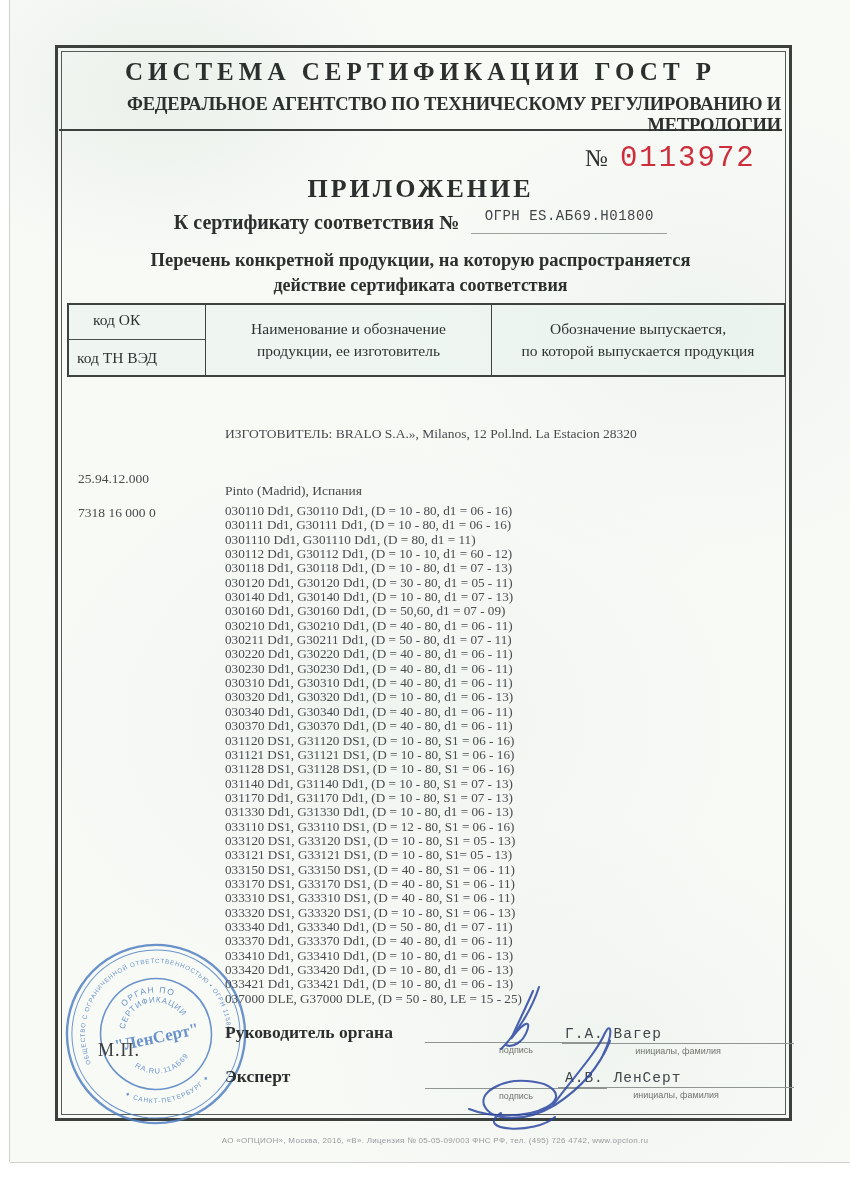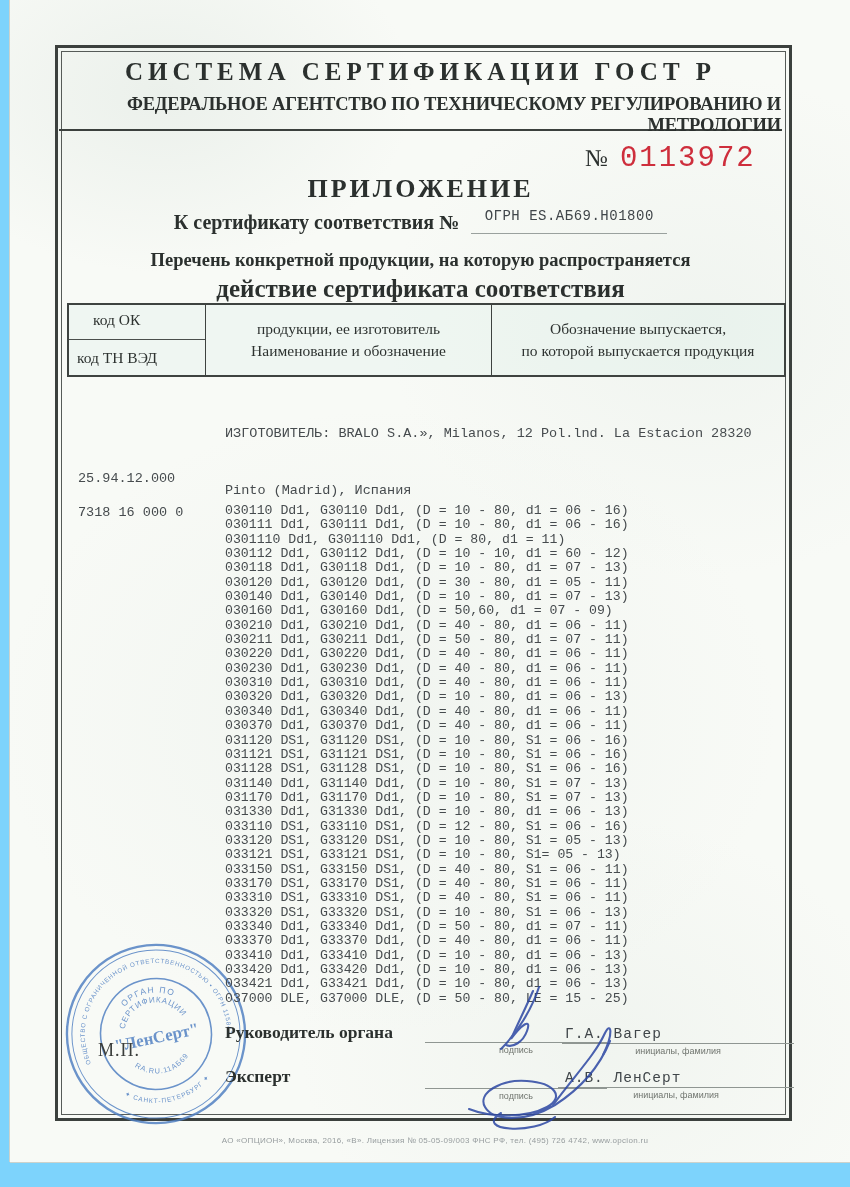--- a/index.html
+++ b/index.html
@@ -1,16 +1,16 @@
 <!DOCTYPE html>
 <html lang="ru"><head>
 <meta charset="utf-8">
 <style>
   html,body{margin:0;padding:0;background:#e7eae7;}
-  .canvas{position:relative;width:850px;height:1187px;background:#7dd3fc;overflow:hidden;
+  .canvas{position:relative;width:850px;height:1187px;background:#ffffff;overflow:hidden;
           font-family:"Liberation Serif","DejaVu Serif",serif;color:#2e3331;}
   .paper{position:absolute;left:10px;top:0;width:840px;height:1162px;
          background-color:#f8faf6;
          background-image:
            radial-gradient(ellipse 420px 300px at 18% 8%,  rgba(205,218,210,.30), transparent 60%),
            radial-gradient(ellipse 520px 420px at 82% 28%, rgba(212,224,217,.22), transparent 60%),
            radial-gradient(ellipse 650px 520px at 45% 62%, rgba(206,220,212,.18), transparent 60%),
            radial-gradient(ellipse 500px 380px at 70% 90%, rgba(210,222,214,.20), transparent 60%);
          box-shadow:-1px 0 0 #ccd2cc, 0 1px 0 #ccd2cc;}
   
@@ -33,32 +33,32 @@
              font-weight:bold;font-size:26px;letter-spacing:3px;color:#2b302e;}
   .cert-line{position:absolute;left:50px;top:208px;width:721px;display:flex;
              justify-content:center;align-items:flex-end;}
   .cert-label{font-size:20px;font-weight:bold;color:#2b302e;text-align:right;}
   .cert-val{margin-left:12px;min-width:188px;text-align:center;border-bottom:1.5px solid #9aa19e;
             font-family:"Liberation Mono","DejaVu Sans Mono",monospace;font-size:14px;
             padding:0 4px 9px;color:#40464a;letter-spacing:.5px;}
   .sub1{position:absolute;left:50px;top:250px;width:721px;text-align:center;
         font-weight:bold;font-size:18.5px;color:#2b302e;}
   .sub2{position:absolute;left:50px;top:275px;width:721px;text-align:center;
-        font-weight:bold;font-size:25px;color:#2b302e;}
+        font-weight:bold;font-size:18px;color:#2b302e;}
   
   .thead{position:absolute;left:57px;top:303px;width:719px;height:74px;
          border:2px solid #3e4340;display:flex;background:rgba(219,238,231,.30);box-sizing:border-box;}
   .thc1{width:137px;border-right:1.5px solid #3e4340;display:flex;flex-direction:column;box-sizing:border-box;}
   .thc1a{height:35px;border-bottom:1px solid #4a4f4c;padding:6px 0 0 24px;font-size:15.5px;box-sizing:border-box;}
   .thc1b{flex:1;padding:9px 0 0 8px;font-size:15.5px;}
   .thc2{width:286px;border-right:1.5px solid #3e4340;text-align:center;font-size:15.5px;
         line-height:1.45;padding-top:13px;box-sizing:border-box;}
   .thc3{flex:1;text-align:center;font-size:15.5px;line-height:1.45;padding-top:13px;}
   
-  .mono{font-family:Liberation Mono, monospace;color:#464b4e;white-space:pre;}
+  .mono{font-family:Liberation Serif, serif;color:#464b4e;white-space:pre;}
   .manuf{position:absolute;left:215px;top:386px;font-size:13.5px;line-height:19px;}
   .code-ok{position:absolute;left:68px;top:471px;font-size:13.5px;}
   .code-tnved{position:absolute;left:68px;top:505px;font-size:13.5px;}
   .group-title{position:absolute;left:215px;top:471px;font-size:13.5px;}
   .prod-list{position:absolute;left:215px;top:504px;font-size:13.2px;line-height:14.35px;z-index:2;}
   .prod-line{white-space:pre;}
   
   .stamp{position:absolute;left:52px;top:940px;width:188px;height:188px;opacity:.83;z-index:1;
          transform:rotate(-12deg);}
   .mp{position:absolute;left:88px;top:1040px;font-size:18px;letter-spacing:1px;color:#3a3d3b;z-index:3;}
@@ -114,22 +114,22 @@
 
     <div class="sub1">Перечень конкретной продукции,  на которую распространяется</div>
     <div class="sub2">действие сертификата соответствия</div>
 
     <div class="thead">
       <div class="thc1">
         <div class="thc1a">код ОК</div>
         <div class="thc1b">код ТН ВЭД</div>
       </div>
       <div class="thc2">
+        <div>Наименование и обозначение</div>
         <div>продукции, ее изготовитель</div>
-        <div>Наименование и обозначение</div>
       </div>
       <div class="thc3">
         <div>Обозначение выпускается,</div>
         <div>по которой выпускается продукция</div>
       </div>
     </div>
 
     <div class="manuf mono">
       <div>ИЗГОТОВИТЕЛЬ: BRALO S.A.», Milanos, 12 Pol.lnd. La Estacion 28320</div>
       <div>Pinto (Madrid), Испания</div>

